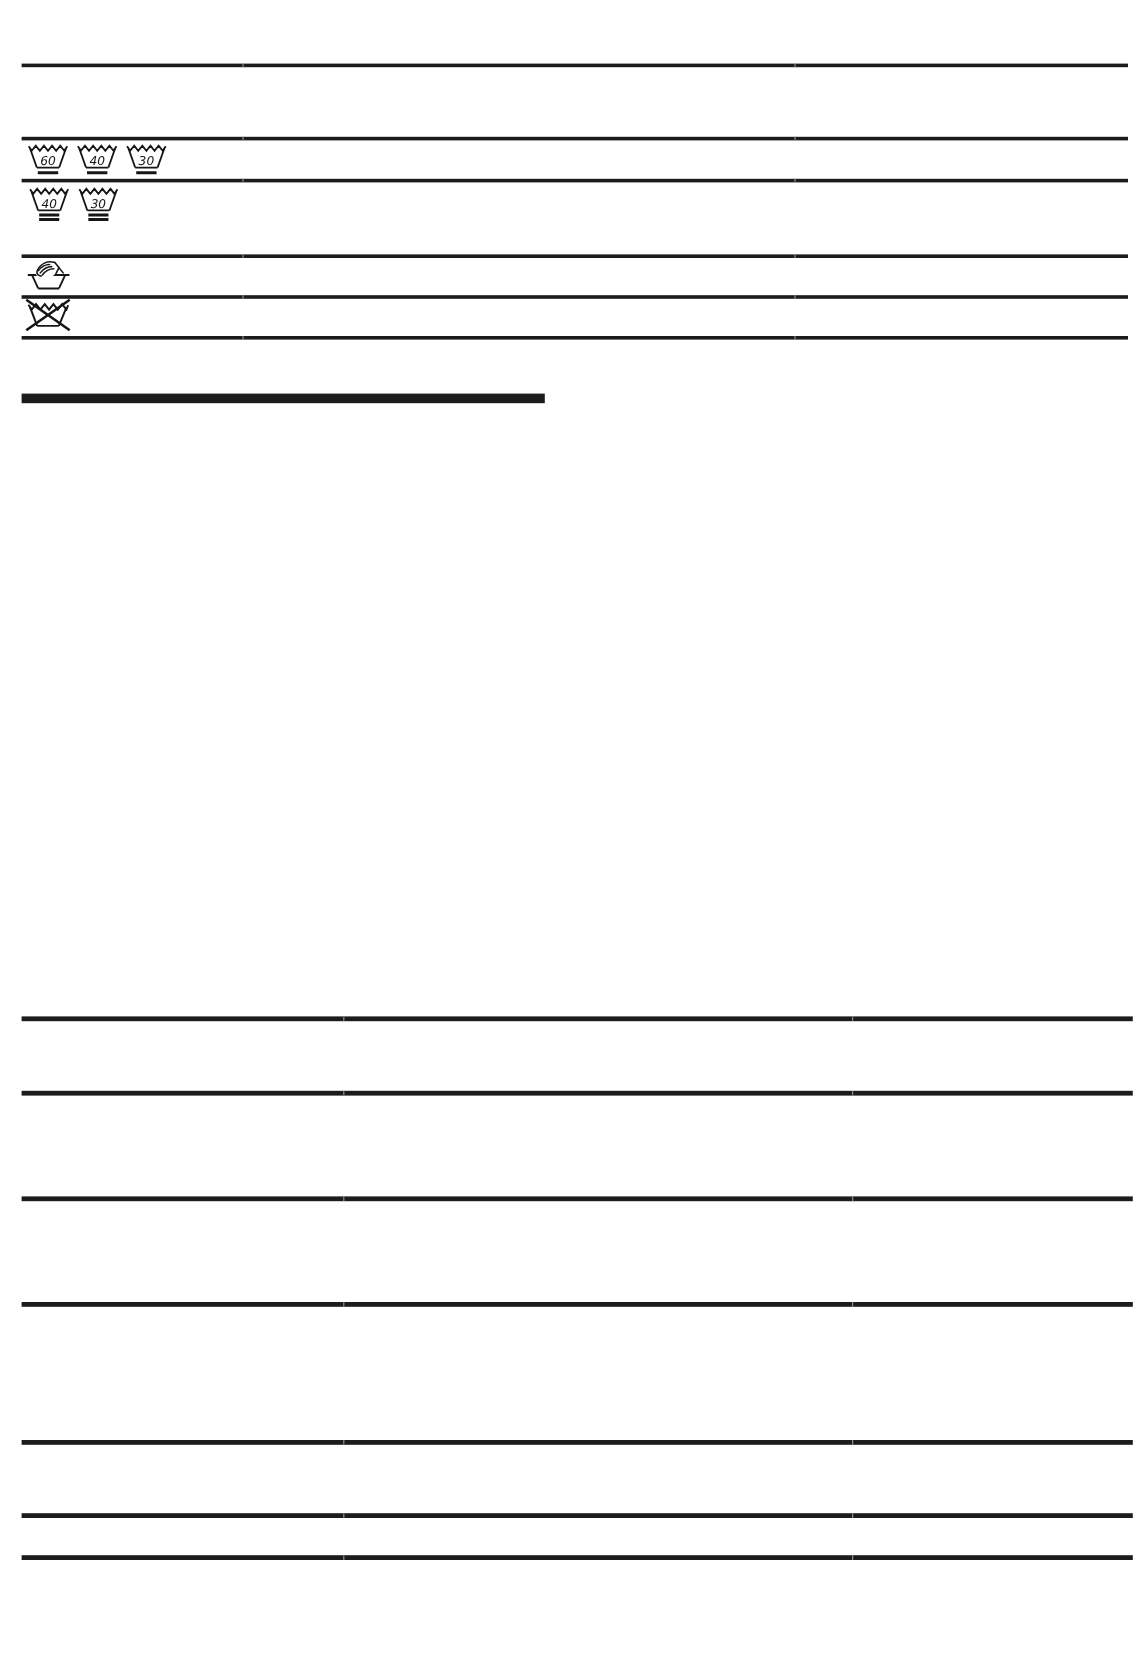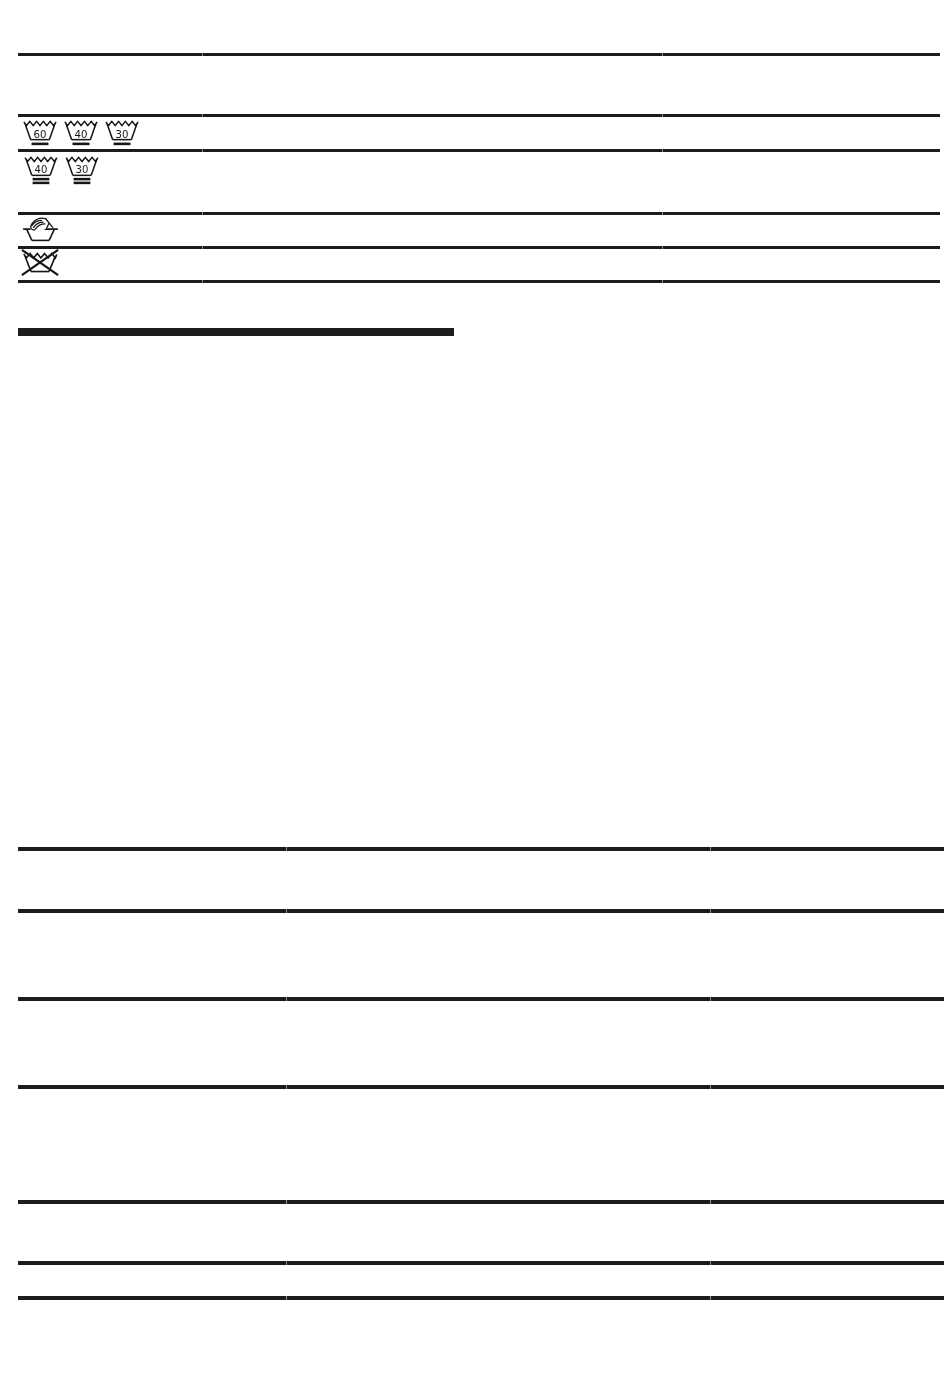--- a/index.html
+++ b/index.html
@@ -1,19 +1,19 @@
 <!DOCTYPE html>
 <html><head>
 <meta charset="utf-8">
 <style>
   * { margin:0; padding:0; box-sizing:border-box; }
   html,body { background:#ffffff; }
   .page {
     position:relative; width:950px; height:1392px; background:#ffffff;
-    overflow:hidden; font-family:"DejaVu Sans", sans-serif;
+    overflow:hidden; font-family:"DejaVu Sans", sans-serif;font-style:italic;
   }
   
   .hline { position:absolute; left:18px; width:922px; height:3px; background:#1d1b1b; }
   
   .hline.b { width:926px; height:4px; }
   
   .tick { position:absolute; top:0; width:1px; height:100%; background:#8d8d8d; }
   
   .thickbar { position:absolute; left:18px; top:328px; width:436px; height:8px; background:#1d1b1b; }
   .symrow { position:absolute; display:flex; gap:7px; align-items:flex-start; }

